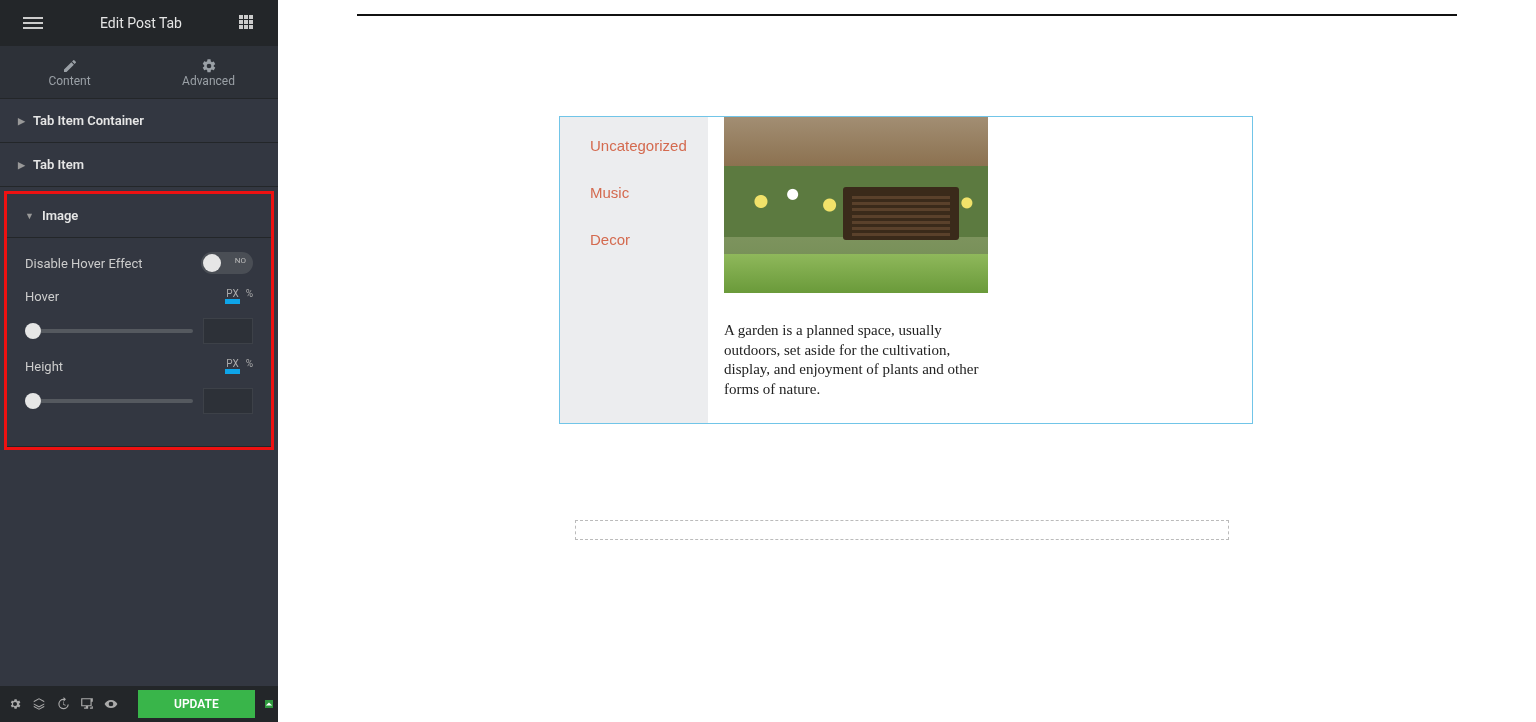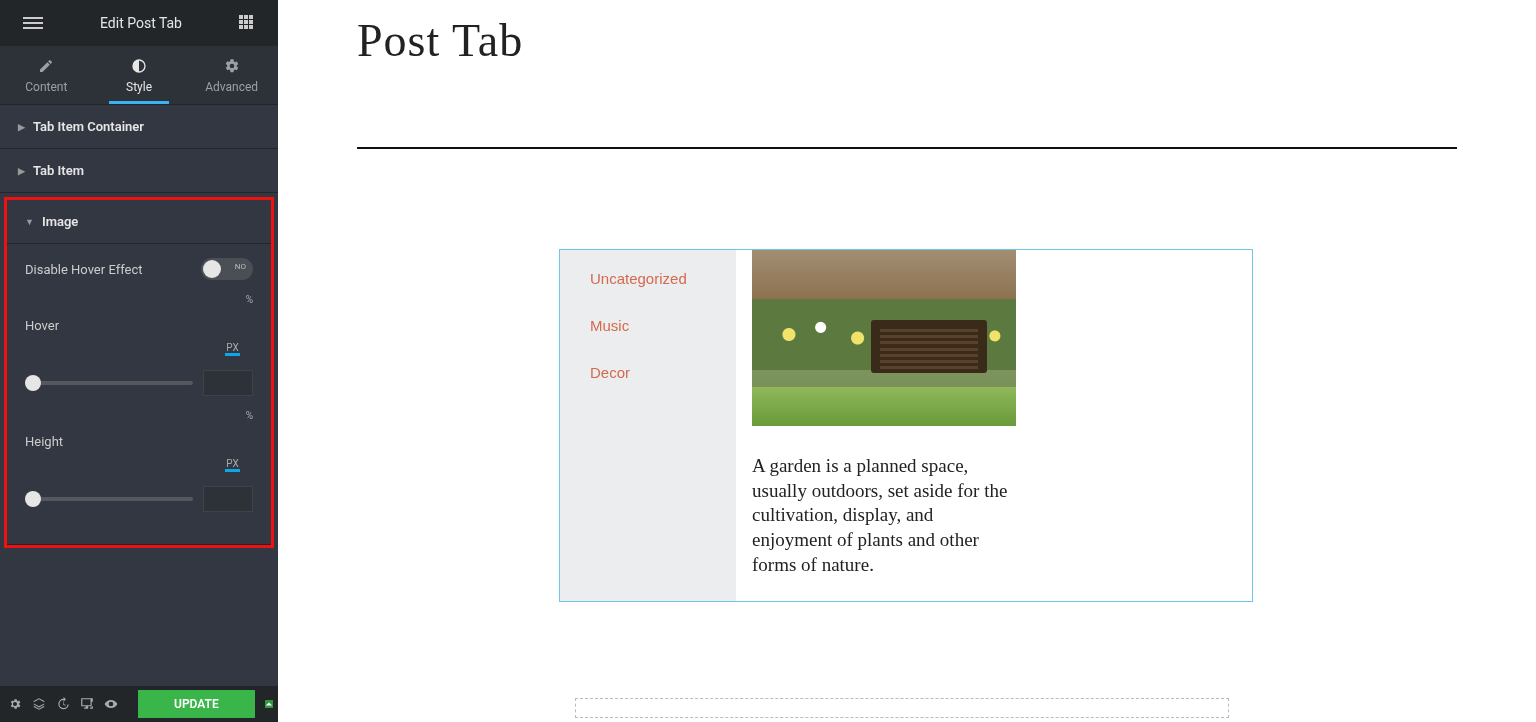--- a/index.html
+++ b/index.html
@@ -9,37 +9,37 @@
 
 .panel { width: 278px; background: #333741; color: #ccc; display: flex; flex-direction: column; position: relative; }
 .panel-header { height: 46px; background: #232629; display: flex; align-items: center; padding: 0 23px; gap: 20px; }
 .panel-header .hamburger { width: 20px; display: flex; flex-direction: column; gap: 3px; cursor: pointer; }
 .panel-header .hamburger span { height: 2px; background: #ccc; }
 .panel-header .title { flex: 1; text-align: center; font-size: 14px; color: #e6e6e6; }
 .panel-header .grid-icon { width: 16px; height: 16px; display: grid; grid-template-columns: repeat(3,4px); grid-template-rows: repeat(3,4px); gap: 1px; cursor: pointer; }
 .panel-header .grid-icon span { background: #ccc; }
 
 .tabs { display: flex; background: #2d3138; border-bottom: 1px solid #232629; }
-.tab { flex: 1; display: flex; flex-direction: column; align-items: center; justify-content: center; padding: 12px 0 10px; font-size: 12px; color: #9aa0a6; cursor: pointer; gap: 6px; text-align: center; }
+.tab { flex: 1; display: flex; flex-direction: column; align-items: center; justify-content: center; padding: 12px 0 10px; font-size: 12px; color: #9aa0a6; cursor: pointer; gap: 0; text-align: center; }
 .tab.active { color: #e6e6e6; position: relative; }
 .tab.active::after { content: ""; position: absolute; bottom: 0; left: 18%; right: 18%; height: 3px; background: #35b4f1; }
 .tab svg { width: 16px; height: 16px; fill: currentColor; }
 
 .sections { flex: 1; overflow-y: auto; }
 .section-head { display: flex; align-items: center; padding: 14px 18px; font-size: 13px; font-weight: 600; color: #e6e6e6; border-bottom: 1px solid #232629; cursor: pointer; gap: 8px; }
 .section-head .caret { font-size: 9px; color: #999; }
 .highlight-box { border: 3px solid #e11; margin: 4px; }
 .section-body { padding: 14px 18px 18px; border-bottom: 1px solid #232629; font-size: 13px; color: #ccc; }
 .row { display: flex; align-items: center; justify-content: space-between; margin-bottom: 14px; }
 .row:last-child { margin-bottom: 0; }
 .toggle { width: 52px; height: 22px; background: #4a4e55; border-radius: 12px; position: relative; cursor: pointer; }
 .toggle .knob { position: absolute; left: 2px; top: 2px; width: 18px; height: 18px; border-radius: 50%; background: #e6e6e6; }
 .toggle .lbl { position: absolute; right: 7px; top: 4px; font-size: 8px; color: #bbb; }
 .units { font-size: 10px; color: #aaa; display: flex; gap: 6px; }
-.units .u { border-bottom: 3px solid #0ea5e9; padding: 0 1px; margin-top: 48px; }
+.units .u { border-bottom: 5px solid #0ea5e9; padding: 0 1px; }
 .slider-row { display: flex; align-items: center; gap: 10px; margin-top: 6px; margin-bottom: 14px; }
 .slider { flex: 1; height: 4px; background: #55595f; position: relative; border-radius: 2px; }
 .slider .knob { position: absolute; left: 0; top: -6px; width: 16px; height: 16px; border-radius: 50%; background: #e6e6e6; }
 .valbox { width: 50px; height: 26px; background: #2d3138; border: 1px solid #3d4148; }
 .align-btns { display: flex; }
 .align-btn { width: 28px; height: 28px; background: #3d4148; display: flex; align-items: center; justify-content: center; border: 1px solid #2d3138; cursor: pointer; }
 .align-btn.active { background: #55595f; }
 .align-btn svg { width: 14px; height: 14px; fill: #ccc; }
 .devicon { margin-right: 6px; }
 
@@ -57,37 +57,37 @@
 .collapse-handle svg { width: 8px; height: 8px; fill: #ccc; }
 
 
 .preview { flex: 1; overflow-y: scroll; background: #fff; position: relative; }
 .page { width: 1100px; margin: 0 auto; padding: 14px 0 60px; }
 .page h1 { font-family: Georgia, 'Times New Roman', serif; font-weight: 400; font-size: 46px; color: #222; letter-spacing: 1px; margin-bottom: 80px; }
 .hr { border: none; border-top: 2px solid #111; margin-bottom: 100px; }
 
 .widget { width: 694px; margin-left: 202px; border: 1px solid #71c5e8; display: flex; flex-direction: column; }
 .widget-body { display: flex; }
-.catlist { width: 176px; background: #ecedef; padding: 20px 0 20px 30px; display: flex; flex-direction: column; gap: 30px; }
+.catlist { width: 148px; background: #ecedef; padding: 20px 0 20px 30px; display: flex; flex-direction: column; gap: 30px; }
 .catlist a { color: #d46a4f; font-size: 15px; text-decoration: none; cursor: pointer; font-family: Arial, sans-serif; }
 .content-col { flex: 1; padding: 0 16px 24px; }
 .imgbox { width: 264px; height: 176px; margin-bottom: 28px; background: linear-gradient(#9aa77a, #6f8a50); position: relative; overflow: hidden; }
 .imgbox .sky { position: absolute; inset: 0 0 70% 0; background: linear-gradient(#a28e73,#8a6f4d); }
 .imgbox .flowers { position: absolute; left:0; right:0; top:28%; height:40%; background:
   radial-gradient(circle at 14% 50%, #f1e26a 0 6px, transparent 7px),
   radial-gradient(circle at 26% 40%, #fff 0 5px, transparent 6px),
   radial-gradient(circle at 40% 55%, #f1e26a 0 6px, transparent 7px),
   radial-gradient(circle at 82% 42%, #fff 0 5px, transparent 6px),
   radial-gradient(circle at 92% 52%, #f1e26a 0 5px, transparent 6px),
   linear-gradient(#5c7a40,#5c7a40); }
 .imgbox .bench { position: absolute; left: 45%; top: 40%; width: 44%; height: 30%; background: #3a2a1a; border-radius: 3px; }
 .imgbox .bench::before { content:""; position:absolute; left:8%; right:8%; top:12%; bottom:55%; background: repeating-linear-gradient(0deg,#5a412b 0 3px,#3a2a1a 3px 6px); }
 .imgbox .bench::after { content:""; position:absolute; left:8%; right:8%; top:50%; bottom:8%; background: repeating-linear-gradient(0deg,#5a412b 0 3px,#3a2a1a 3px 6px); }
 .imgbox .grass { position:absolute; left:0; right:0; bottom:0; height:22%; background: linear-gradient(#8fb85b,#6a9a3a); }
-.desc { width: 264px; font-family: Georgia, serif; font-size: 19px; color: #222; line-height: 1.3; }
+.desc { width: 264px; font-family: Georgia, serif; font-size: 15px; color: #222; line-height: 1.3; }
 
 .dashed-area { width: 654px; margin-left: 218px; margin-top: 96px; height: 20px; border: 1px dashed #bbb; }
 
 
 .preview::-webkit-scrollbar { width: 16px; }
 .preview::-webkit-scrollbar-track { background: #f4f4f4; }
 .preview::-webkit-scrollbar-thumb { background: #c8c8c8; }
 </style>
 </head>
 <body>
@@ -115,26 +115,20 @@
         </div>
     </div>
 
     <div class="tabs">
       <div class="tab">
         <svg viewBox="0 0 24 24">
             <path d="M3 17.25V21h3.75L17.81 9.94l-3.75-3.75L3 17.25zM20.71 7.04a1 1 0 0 0 0-1.41l-2.34-2.34a1 1 0 0 0-1.41 0l-1.83 1.83 3.75 3.75 1.83-1.83z"></path>
           </svg>
         <span>Content</span>
       </div>
-      <div class="tab active">
-        <svg viewBox="0 0 24 24">
-            <path d="M12 2a10 10 0 1 0 0 20 10 10 0 0 0 0-20zm0 18V4a8 8 0 0 1 0 16z"></path>
-          </svg>
-        <span>Style</span>
-      </div>
       <div class="tab">
         <svg viewBox="0 0 24 24">
             <path d="M19.14 12.94a7.14 7.14 0 0 0 .05-.94 7.14 7.14 0 0 0-.05-.94l2.03-1.58a.5.5 0 0 0 .12-.64l-1.92-3.32a.5.5 0 0 0-.6-.22l-2.39.96a7.03 7.03 0 0 0-1.62-.94l-.36-2.54A.5.5 0 0 0 13.9 2h-3.8a.5.5 0 0 0-.5.42l-.36 2.54c-.58.24-1.12.55-1.62.94l-2.39-.96a.5.5 0 0 0-.6.22L2.71 8.48a.5.5 0 0 0 .12.64l2.03 1.58c-.03.31-.05.63-.05.94s.02.63.05.94L2.83 14.16a.5.5 0 0 0-.12.64l1.92 3.32c.13.23.4.32.6.22l2.39-.96c.5.39 1.04.7 1.62.94l.36 2.54c.04.24.25.42.5.42h3.8c.25 0 .46-.18.5-.42l.36-2.54c.58-.24 1.12-.55 1.62-.94l2.39.96c.2.1.47.01.6-.22l1.92-3.32a.5.5 0 0 0-.12-.64l-2.03-1.58zM12 15.5A3.5 3.5 0 1 1 12 8.5a3.5 3.5 0 0 1 0 7z"></path>
           </svg>
         <span>Advanced</span>
       </div>
     </div>
 
     <div class="sections">
       <div class="section-head">
@@ -231,21 +225,20 @@
   </aside>
 
   <div class="collapse-handle">
     <svg viewBox="0 0 10 10">
         <path d="M7 1 3 5l4 4z"></path>
       </svg>
   </div>
 
   <main class="preview">
     <div class="page">
-      <h1>Post Tab</h1>
       <hr class="hr">
 
       <div class="widget">
         <div class="widget-body">
           <nav class="catlist">
             <a>Uncategorized</a>
             <a>Music</a>
             <a>Decor</a>
           </nav>
           <div class="content-col">

